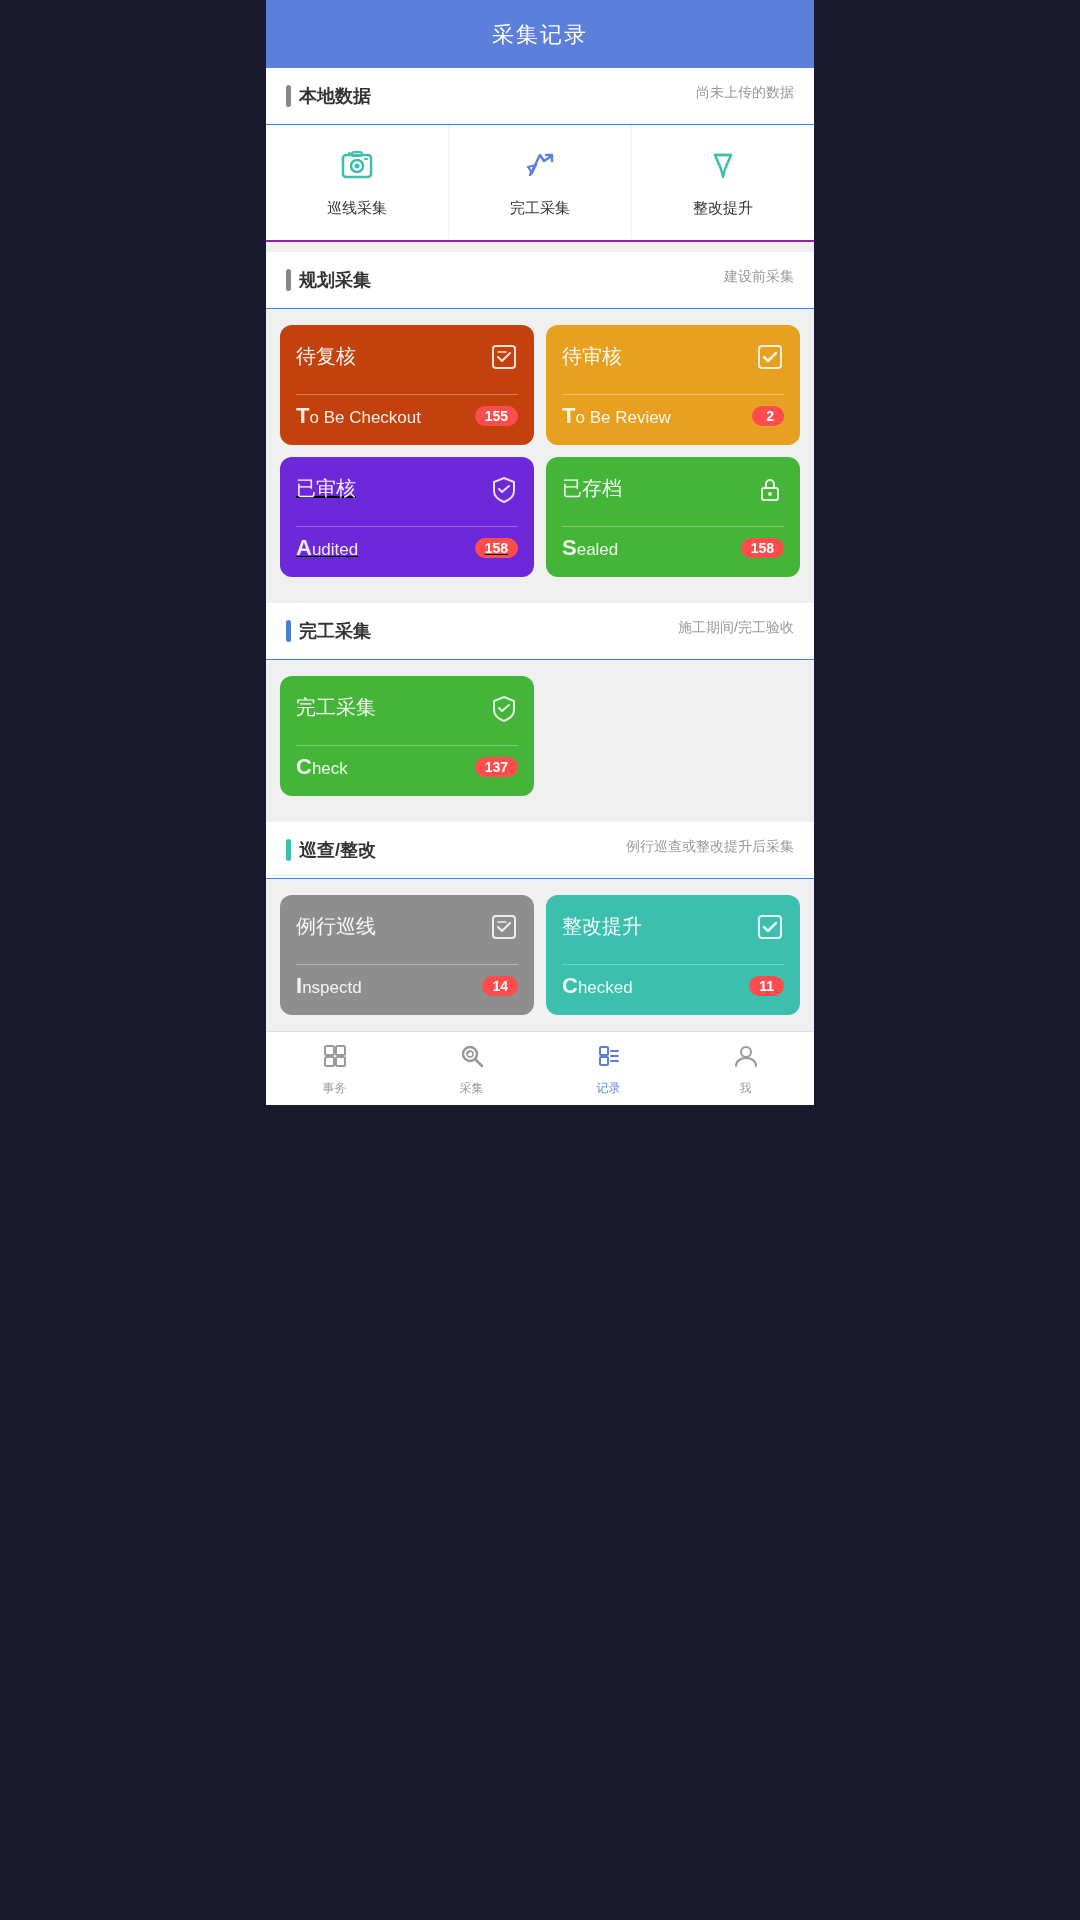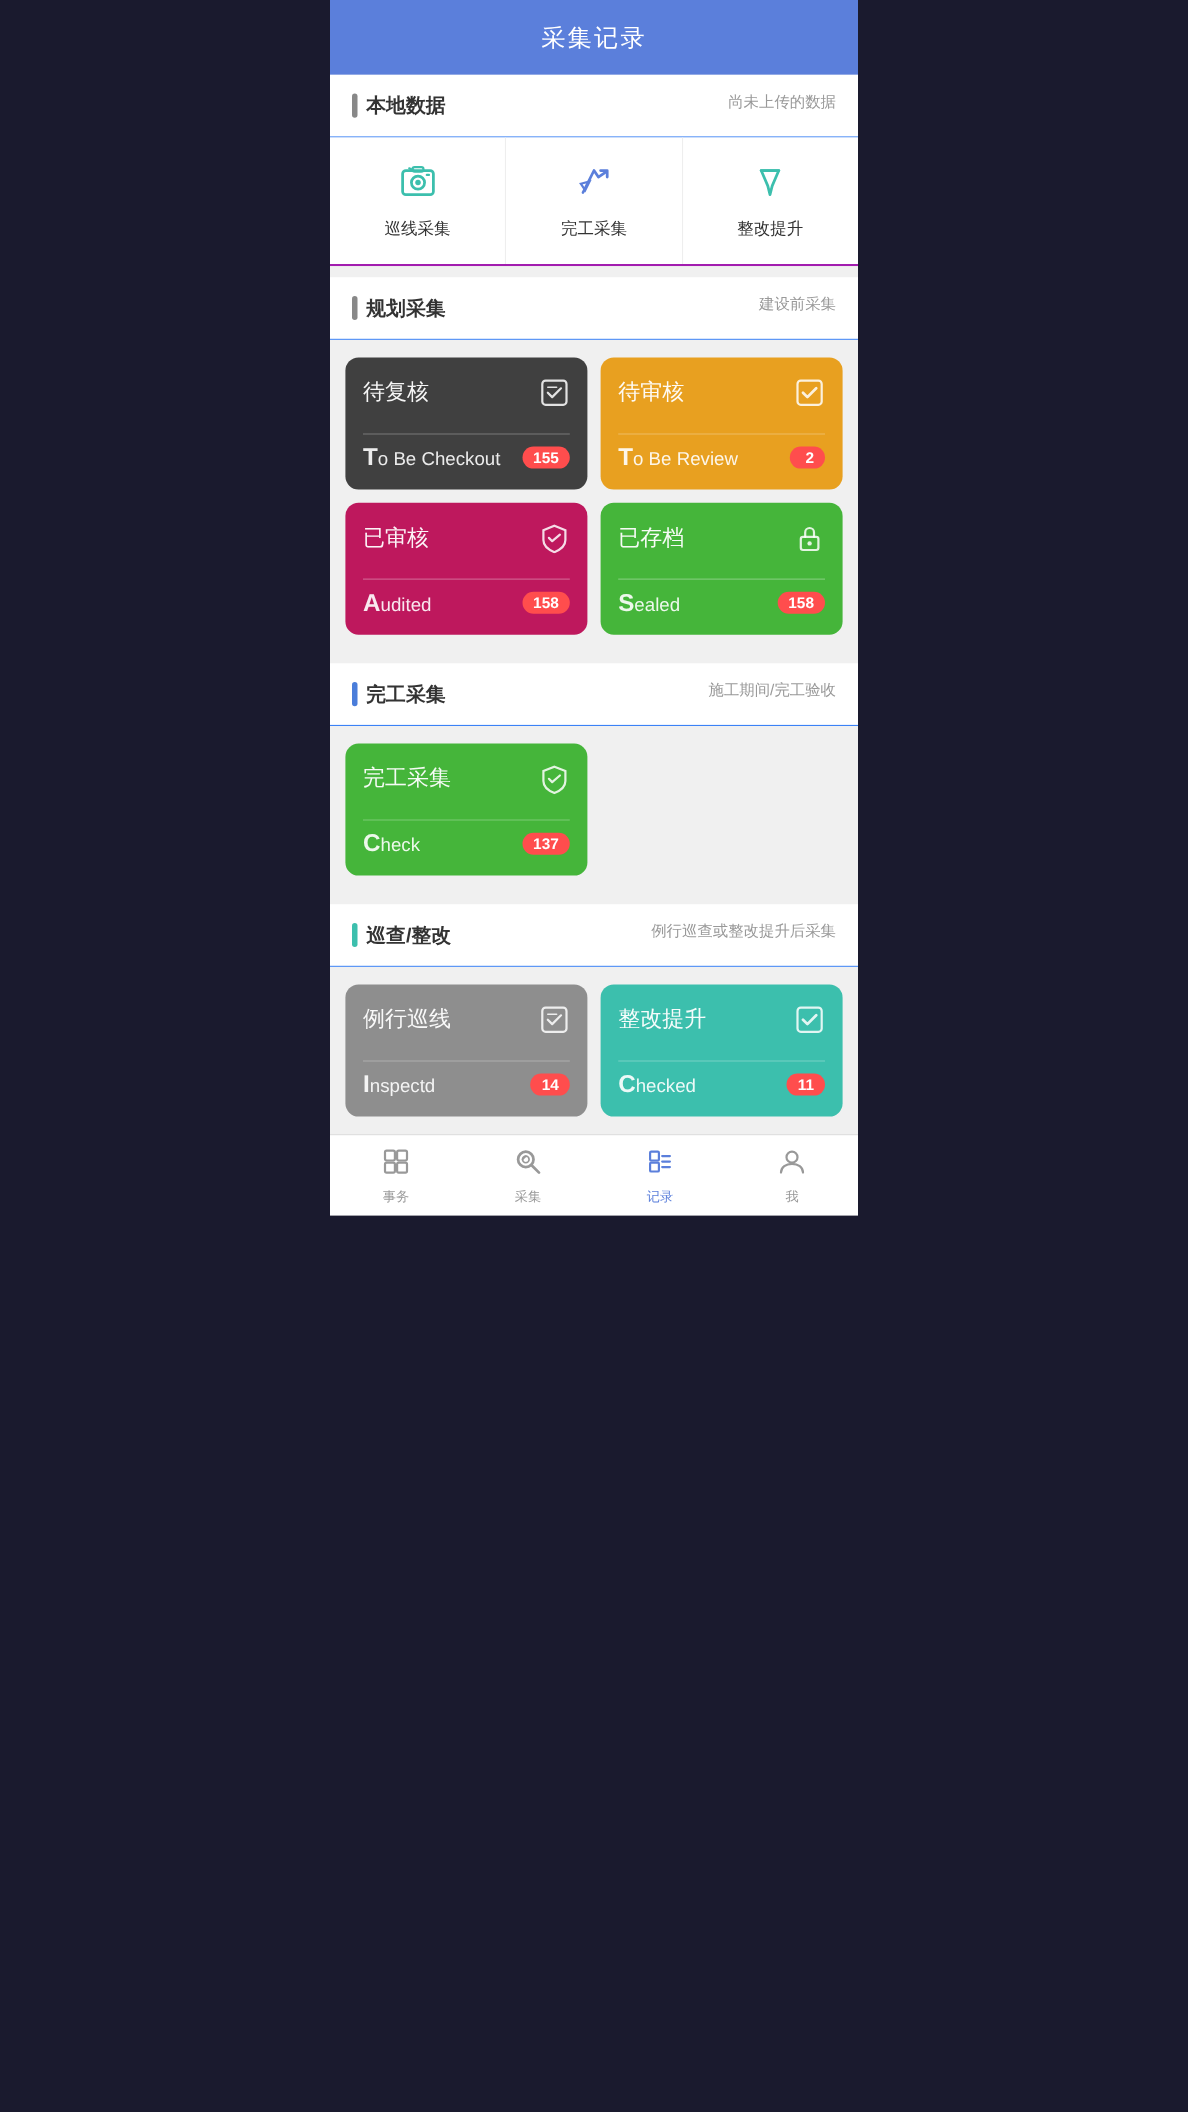--- a/index.html
+++ b/index.html
@@ -6,21 +6,21 @@
     * { box-sizing: border-box; margin: 0; padding: 0; }
     body {
       font-family: -apple-system, 'PingFang SC', 'Microsoft YaHei', sans-serif;
       background: #1a1a2e;
       display: flex;
       justify-content: center;
       align-items: flex-start;
       min-height: 100vh;
     }
     .phone-container {
-      width: 480px;
+      width: 548px;
       min-height: 960px;
       background: #f0f0f0;
       position: relative;
       overflow: hidden;
     }
     
     .header {
       background: #5b7fdb;
       padding: 20px 0 18px;
       text-align: center;
@@ -97,23 +97,23 @@
     .card {
       border-radius: 12px;
       padding: 18px 16px 16px;
       cursor: pointer;
       position: relative;
       min-height: 120px;
       display: flex;
       flex-direction: column;
       justify-content: space-between;
     }
-    .card-gray { background: #404040; }
+    .card-gray { background: #c2410c; }
     .card-orange { background: #e8a020; }
-    .card-blue { background: #be185d; }
+    .card-blue { background: #6d28d9; text-decoration: underline; }
     .card-green { background: #45b53a; }
     .card-orange2 { background: #e87820; }
     .card-green2 { background: #45b53a; }
     .card-gray2 { background: #8e8e8e; }
     .card-teal { background: #3cbfad; }
 
     .card-top {
       display: flex;
       justify-content: space-between;
       align-items: flex-start;

